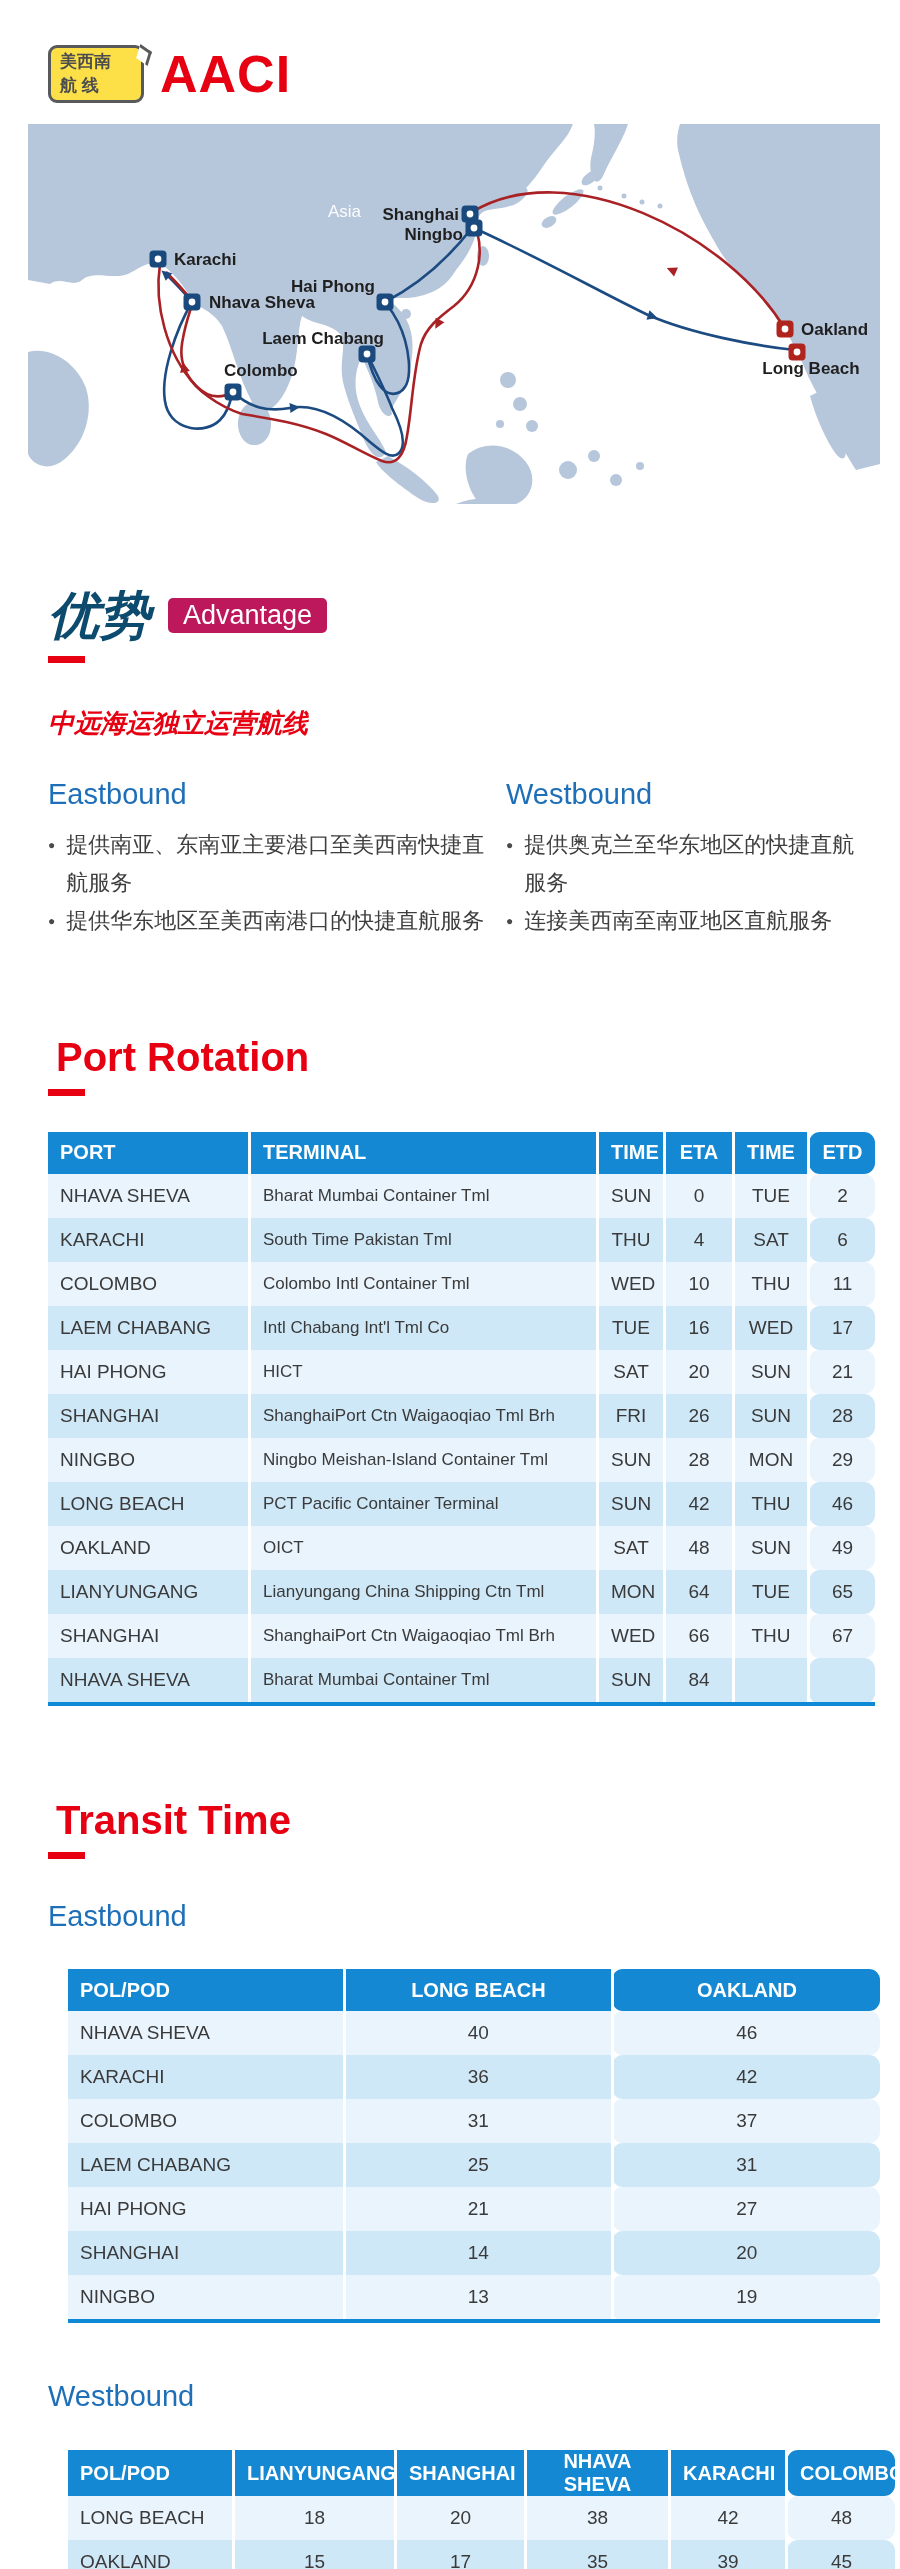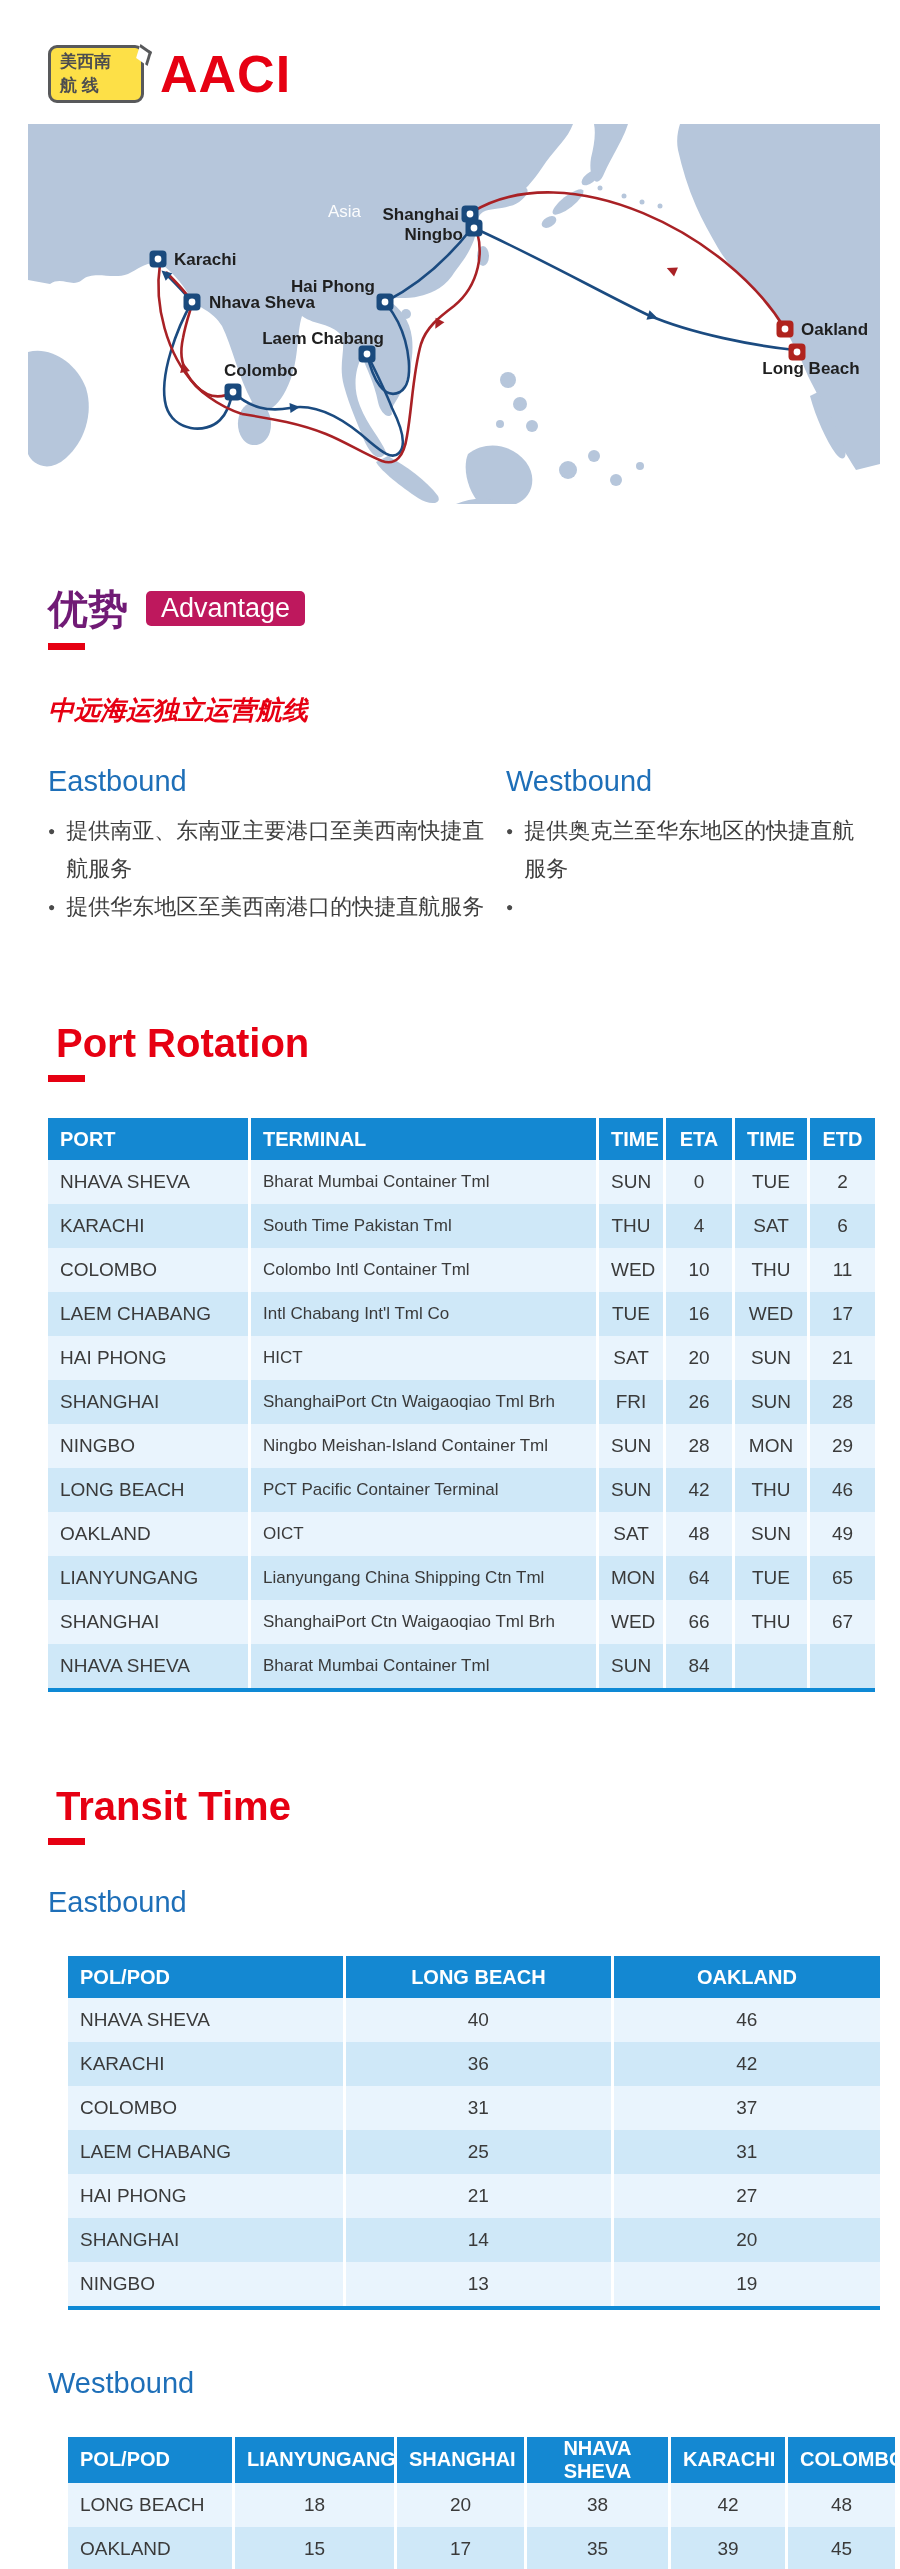--- a/index.html
+++ b/index.html
@@ -16,40 +16,40 @@
   .route-code{color:#e60012;font-size:52px;font-weight:800;letter-spacing:1px;line-height:1;}
 
   
   .map-wrap{margin:21px 0 0 28px;width:852px;height:380px;}
   .port-label{font-size:17px;font-weight:600;fill:#1f1f1f;}
   .sea-label{font-size:17px;fill:#ffffff;opacity:.95;}
 
   
   .sec{margin-left:48px;}
   .sec-head{display:flex;align-items:center;gap:18px;}
-  .cn-title{font-size:40px;font-weight:800;color:#701a75;line-height:1.2;}
+  .cn-title{font-size:51px;font-weight:800;color:#0c4a6e;line-height:1.2;font-style:italic;}
   .badge{background:#be185d;color:#fff;font-size:27px;padding:2px 15px;border-radius:5px;font-weight:400;}
   .dash{width:37px;height:7px;background:#e60012;margin-top:10px;}
   .subtitle{margin-top:43px;font-size:26px;font-weight:700;color:#e60012;font-style:italic;}
   h2.big{font-size:40px;font-weight:800;color:#e60012;margin:8px;line-height:1.1;}
   .bound-title{color:#1e6fb8;font-size:29px;font-weight:400;margin:0;line-height:1.2;}
 
   
   .adv-cols{display:flex;margin-top:36px;}
   .adv-col1{width:458px;}
   .adv-col2{width:354px;}
   ul.points{list-style:none;margin:14px 0 0;padding:0;}
   ul.points li{display:flex;gap:11px;font-size:22px;line-height:38px;color:#3e3e3e;}
   ul.points .dot{font-size:12px;line-height:38px;color:#4a4a4a;flex:0 0 auto;}
 
   
   table.data{border-collapse:collapse;width:812px;margin-top:36px;border-bottom:4px solid #0e89d5;table-layout:fixed;}
   table.data th{background:#1488d2;color:#fff;font-size:20px;font-weight:700;height:42px;
        border-right:3px solid #fff;padding:0 12px;text-align:center;}
-  table.data th:last-child,table.data td:last-child{border-right:none;}
+  table.data th:last-child,table.data td:last-child{border-right:none;border-radius:11px;}
   table.data td{height:44px;font-size:19px;color:#3a3a3a;border-right:3px solid #fff;padding:0 12px;text-align:center;}
   table.data tbody tr:nth-child(odd){background:#e9f4fd;}
   table.data tbody tr:nth-child(even){background:#cfe8f8;}
 
   .pr th:nth-child(1){width:176px;text-align:left;}
   .pr th:nth-child(2){width:321px;text-align:left;}
   .pr th:nth-child(3){width:40px;}.pr th:nth-child(4){width:42px;}
   .pr th:nth-child(5){width:48px;}.pr th:nth-child(6){width:41px;}
   .pr td:nth-child(1){text-align:left;}
   .pr td:nth-child(2){text-align:left;font-size:17px;}
@@ -242,20 +242,21 @@
       </div>
       <div class="adv-col2">
         <h3 class="bound-title">Westbound</h3>
         <ul class="points">
             <li>
               <span class="dot">●</span>
               <span>提供奥克兰至华东地区的快捷直航服务</span>
             </li>
             <li>
               <span class="dot">●</span>
+              <span>连接美西南至南亚地区直航服务</span>
             </li>
           </ul>
       </div>
     </div>
   </section>
 
   <section class="sec sec-pr">
     <h2 class="big">Port Rotation</h2>
     <div class="dash"></div>
     <table class="data pr">

